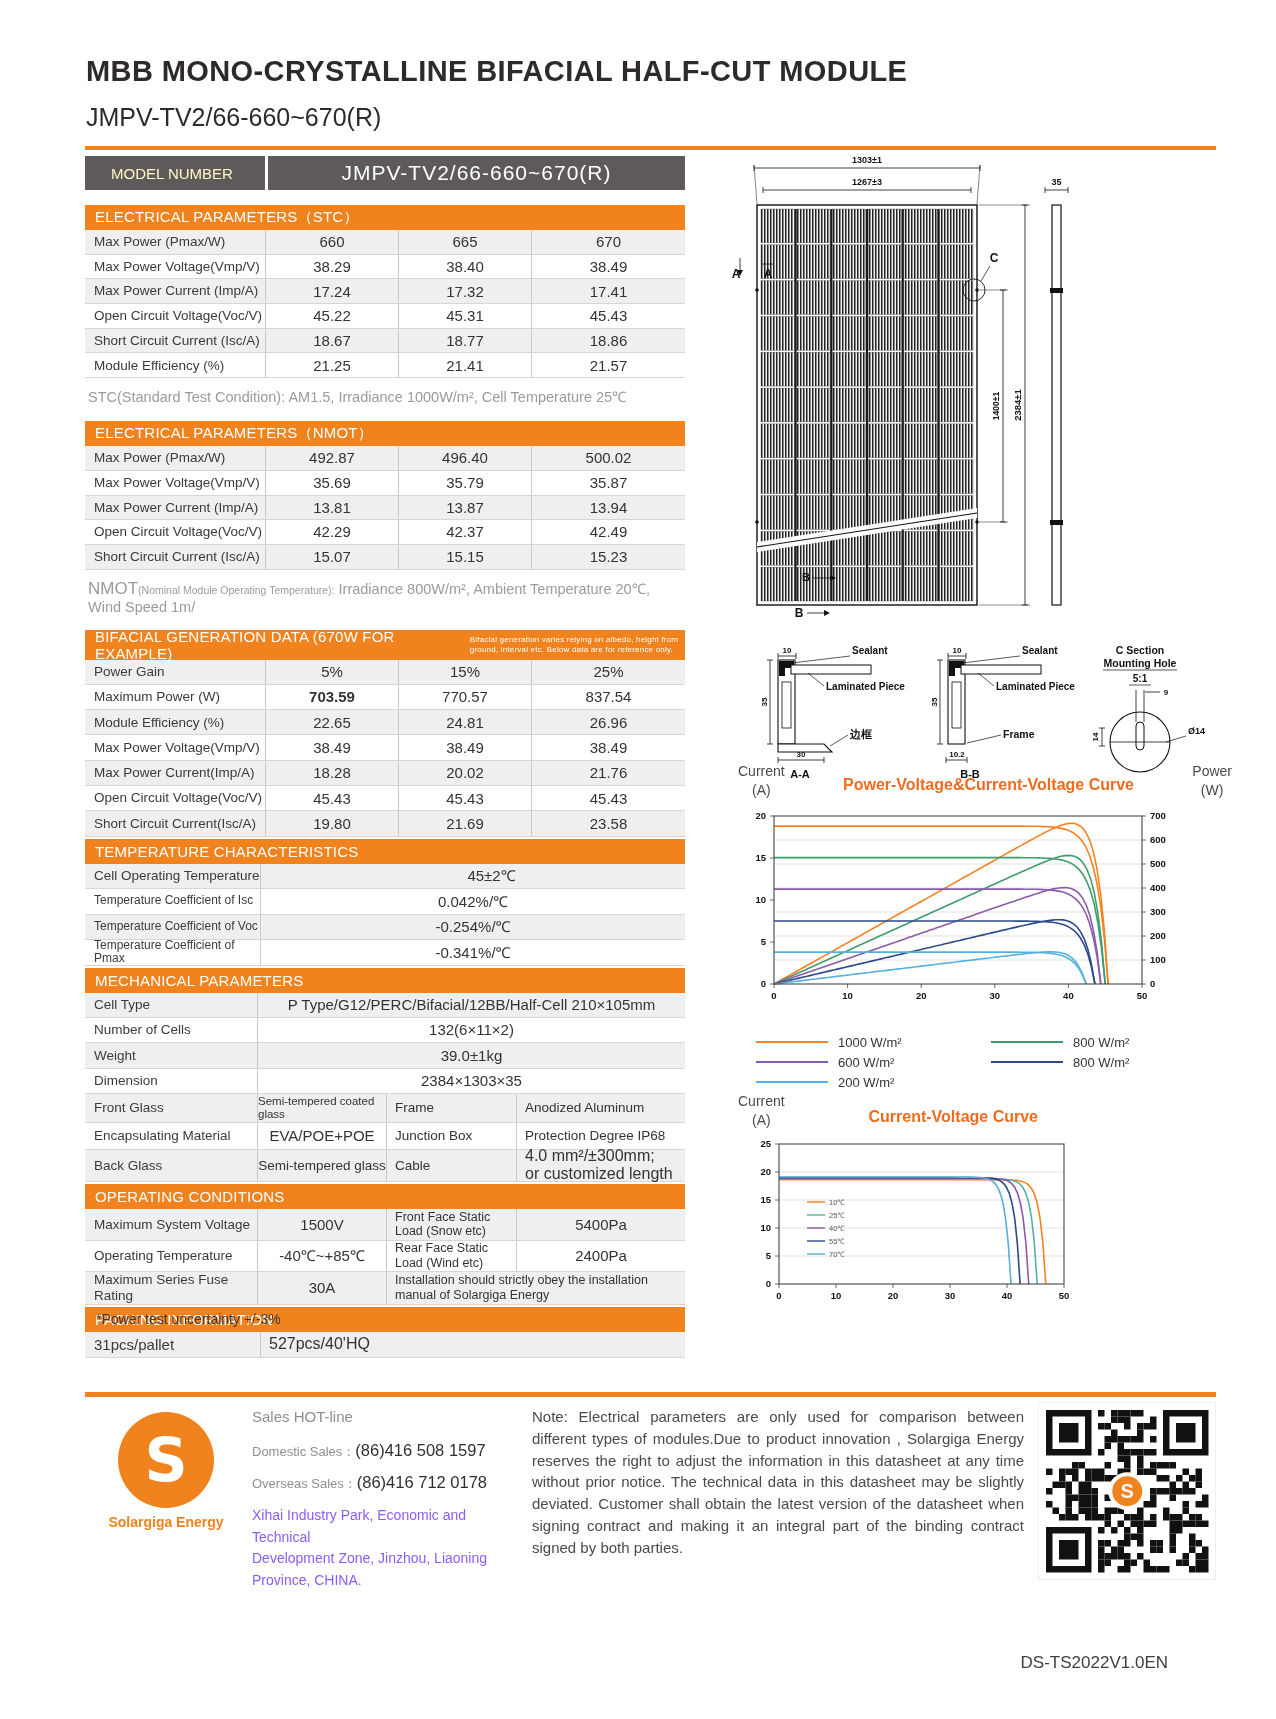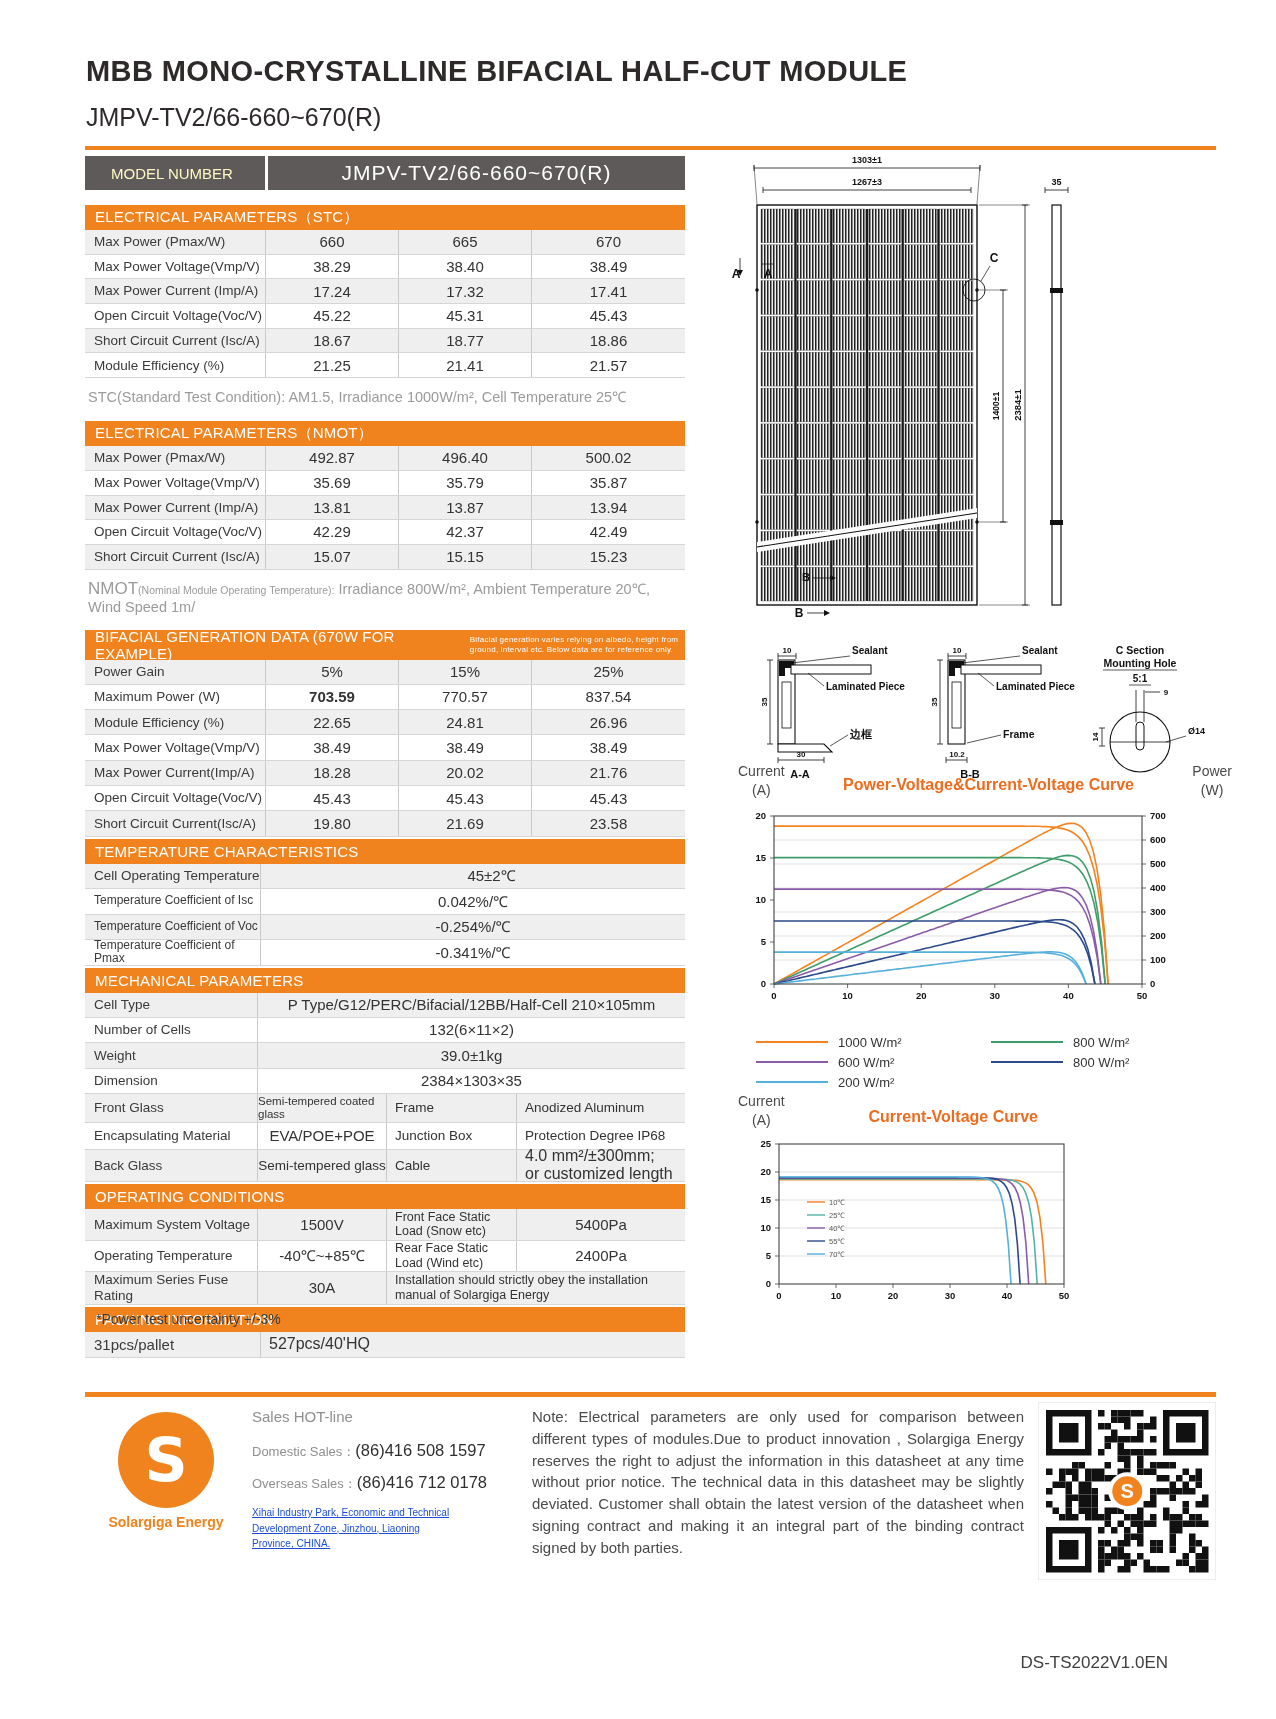--- a/index.html
+++ b/index.html
@@ -41,21 +41,21 @@
   .litem{display:flex;align-items:center;gap:10px;font-size:13px;color:#333;}
   .lswatch{width:72px;height:2.5px;display:inline-block;}
 
   .flogo{position:absolute;left:118px;top:1412px;width:96px;height:96px;border-radius:50%;background:var(--orange);display:flex;align-items:center;justify-content:center;}
   .flogo span{color:#fff;font-size:60px;font-weight:bold;font-family:"DejaVu Sans",sans-serif;}
   .flogoname{position:absolute;left:96px;top:1514px;width:140px;text-align:center;font-size:14px;font-weight:bold;color:var(--orange);}
   .fcontact{position:absolute;left:252px;top:1408px;width:270px;}
   .fc-hot{font-size:15px;color:#8f8f8f;margin-bottom:16px;}
   .fc-line{font-size:13px;color:#8f8f8f;margin-bottom:12px;}
   .fc-line b{font-size:16.5px;color:#2f2f2f;font-weight:normal;}
-  .fc-addr{font-size:10px;color:#1d4ed8;line-height:1.55;white-space:pre-line;text-decoration:underline;}
+  .fc-addr{font-size:14px;color:#8b5cf6;line-height:1.55;white-space:pre-line;}
   .fnote{position:absolute;left:532px;top:1406px;width:492px;font-size:15px;color:#4a4a4a;text-align:justify;line-height:1.45;}
   .doccode{position:absolute;right:108px;top:1653px;font-size:17px;color:#3f3f3f;}
   .qr{position:absolute;left:1038px;top:1402px;}
 </style>
 </head>
 <body>
 
 <div class="page">
 
   <div class="t-title">MBB MONO-CRYSTALLINE BIFACIAL HALF-CUT MODULE</div>

